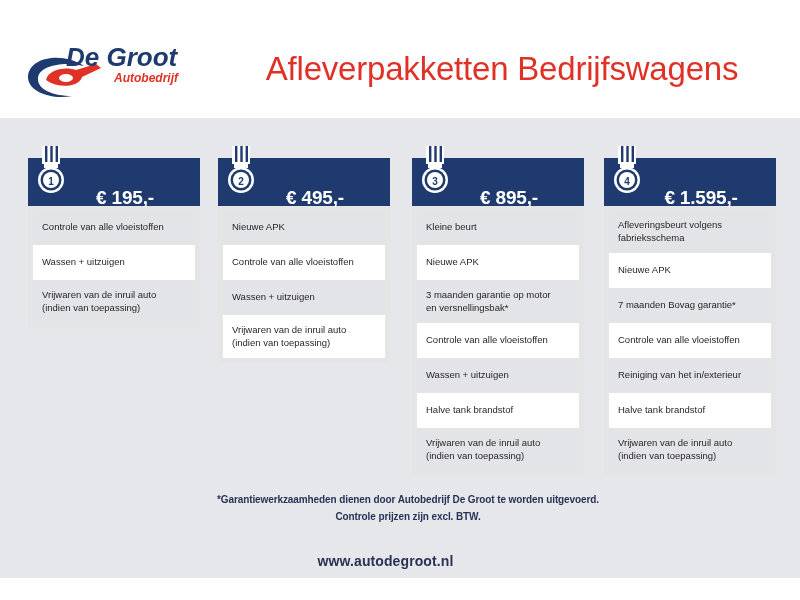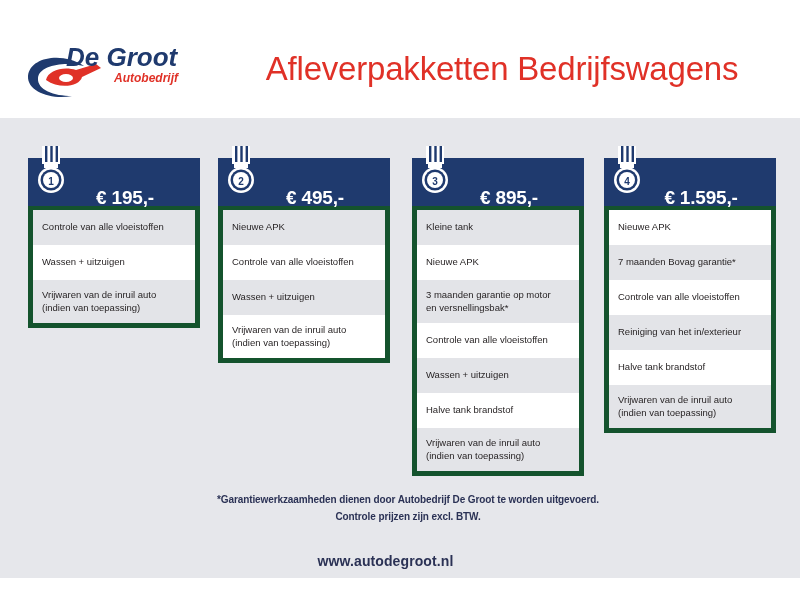--- a/index.html
+++ b/index.html
@@ -93,21 +93,21 @@
   .price {
     color: #ffffff;
     font-size: 19px;
     font-weight: bold;
     letter-spacing: -0.2px;
     white-space: nowrap;
     margin-top: 32px;
   }
 
   .card {
-    background: #14532d;
+    background: #e5e5e5;
     padding: 4px 5px 5px 5px;
     box-sizing: border-box;
   }
   .item {
     font-size: 9.5px;
     line-height: 1.32;
     color: #231f20;
     padding: 9px 9px 9px 9px;
     box-sizing: border-box;
     min-height: 35px;
@@ -246,21 +246,21 @@
             <circle cx="17" cy="34" r="13" fill="#ffffff"></circle>
             <circle cx="17" cy="34" r="10.5" fill="#1f3a6e"></circle>
             <circle cx="17" cy="34" r="8" fill="#ffffff"></circle>
             <text x="17" y="38.5" text-anchor="middle" font-family="'Liberation Sans', sans-serif" font-size="10" font-weight="bold" fill="#1f3a6e">3</text>
           </svg>
         </div>
         <div class="price">€ 895,-</div>
       </div>
       <div class="card">
           <div class="item shade">
-            <div>Kleine tank</div>
+            <div>Kleine beurt</div>
           </div>
           <div class="item plain">
             <div>Nieuwe APK</div>
           </div>
           <div class="item shade">
             <div>3 maanden garantie op motor<br>en versnellingsbak*</div>
           </div>
           <div class="item plain">
             <div>Controle van alle vloeistoffen</div>
           </div>
@@ -287,20 +287,23 @@
             <rect x="10" y="16" width="14" height="6" fill="#ffffff"></rect>
             <circle cx="17" cy="34" r="13" fill="#ffffff"></circle>
             <circle cx="17" cy="34" r="10.5" fill="#1f3a6e"></circle>
             <circle cx="17" cy="34" r="8" fill="#ffffff"></circle>
             <text x="17" y="38.5" text-anchor="middle" font-family="'Liberation Sans', sans-serif" font-size="10" font-weight="bold" fill="#1f3a6e">4</text>
           </svg>
         </div>
         <div class="price">€ 1.595,-</div>
       </div>
       <div class="card">
+          <div class="item shade">
+            <div>Afleveringsbeurt volgens<br>fabrieksschema</div>
+          </div>
           <div class="item plain">
             <div>Nieuwe APK</div>
           </div>
           <div class="item shade">
             <div>7 maanden Bovag garantie*</div>
           </div>
           <div class="item plain">
             <div>Controle van alle vloeistoffen</div>
           </div>
           <div class="item shade">

